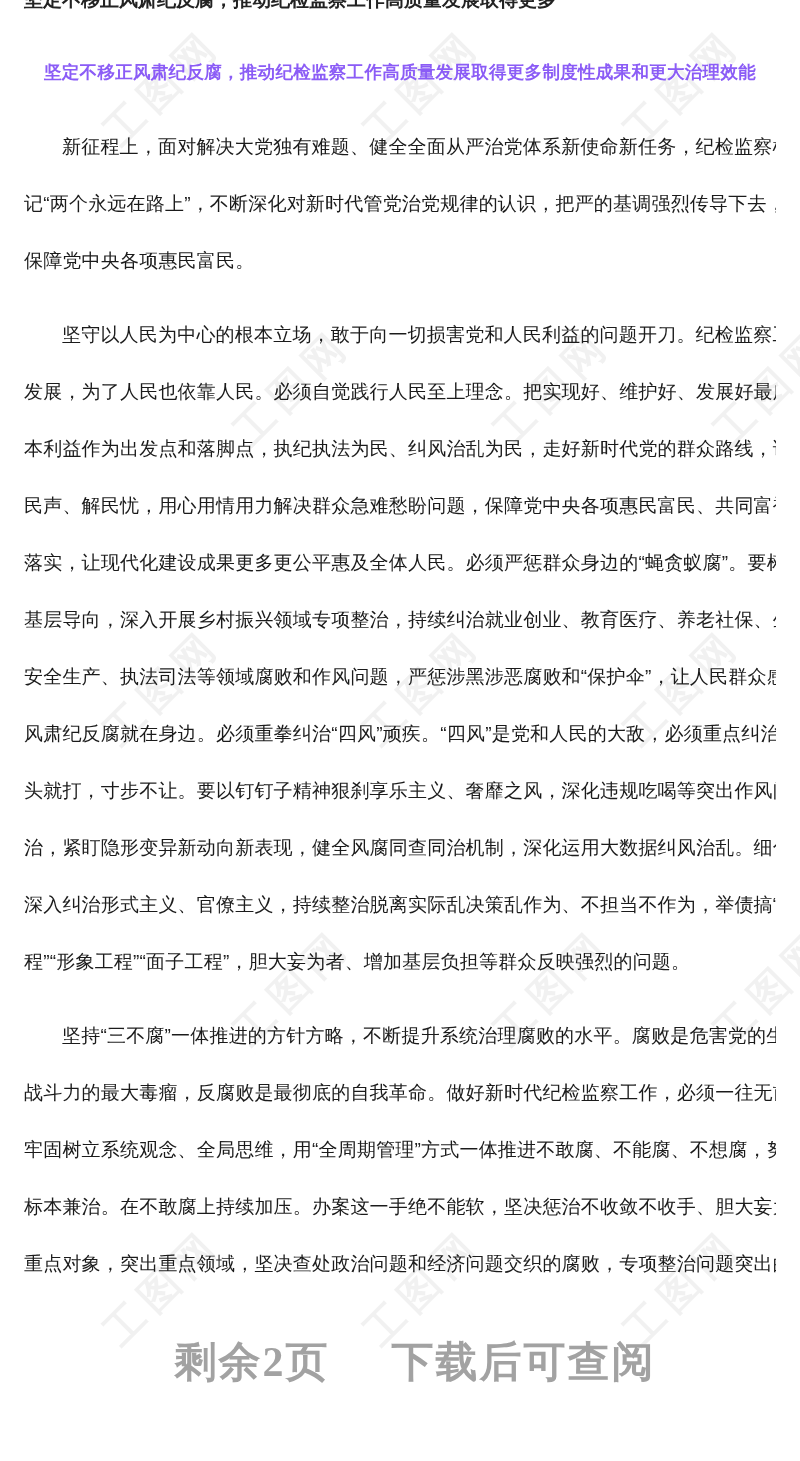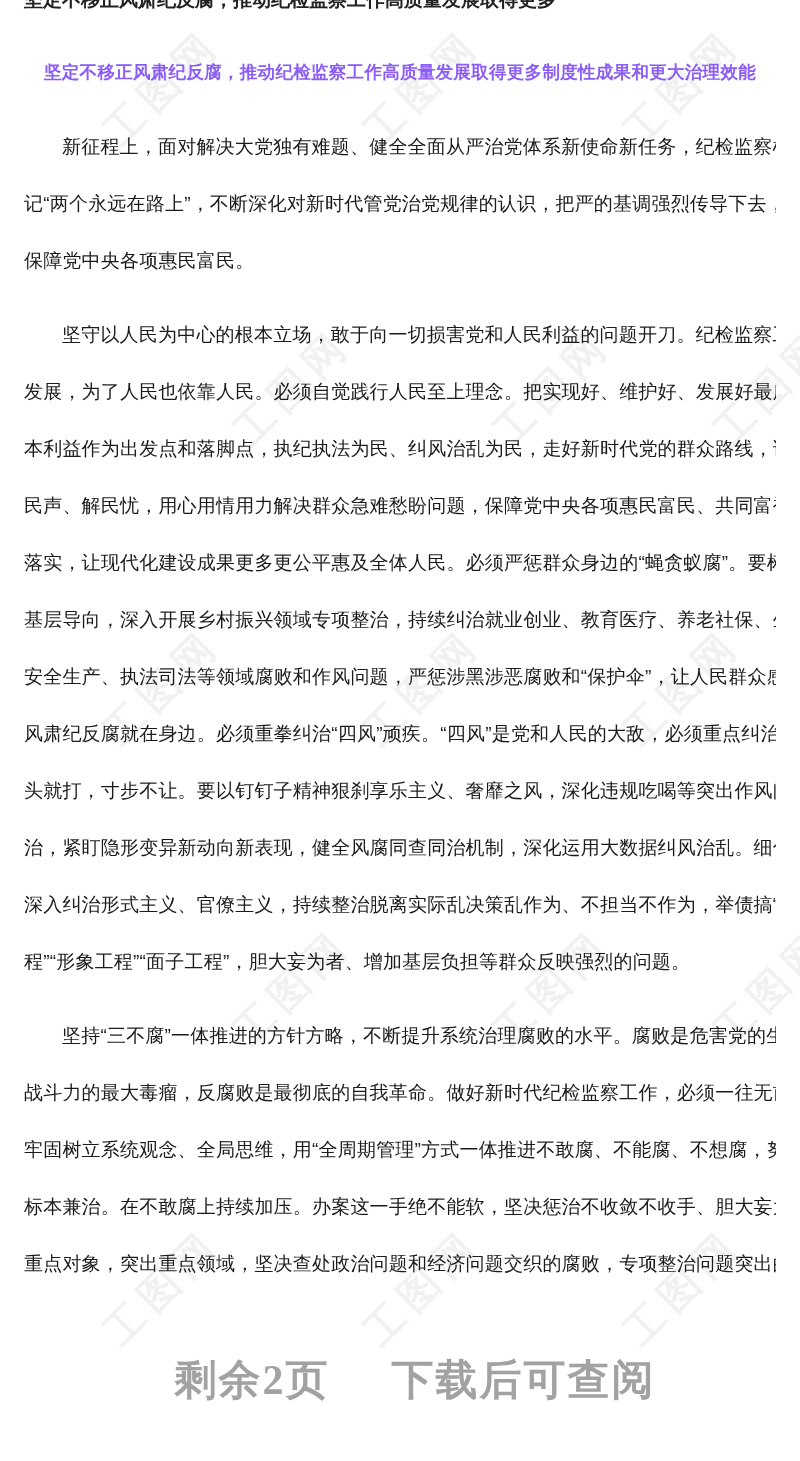--- a/index.html
+++ b/index.html
@@ -69,21 +69,21 @@
     text-align-last: justify;
     white-space: nowrap;
     overflow: hidden;
   }
   .line.first { text-indent: 2em; }
   .line.last {
     text-align: left;
     text-align-last: left;
   }
   .footer-banner {
-    margin-top: 60px;
+    margin-top: 42px;
     height: 56px;
     line-height: 56px;
     text-align: center;
     font-family: "Liberation Serif", "DejaVu Serif", serif;
     font-weight: bold;
     font-size: 42px;
     color: #a2a2a2;
     letter-spacing: 2px;
     padding-left: 30px;
   }

